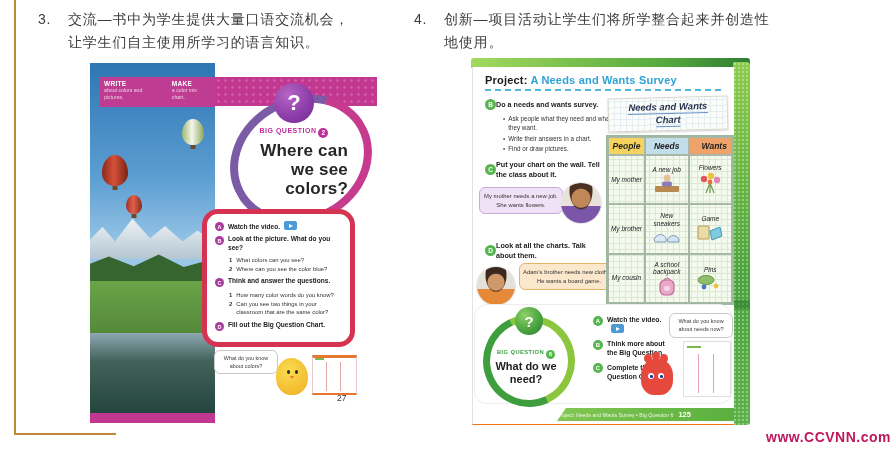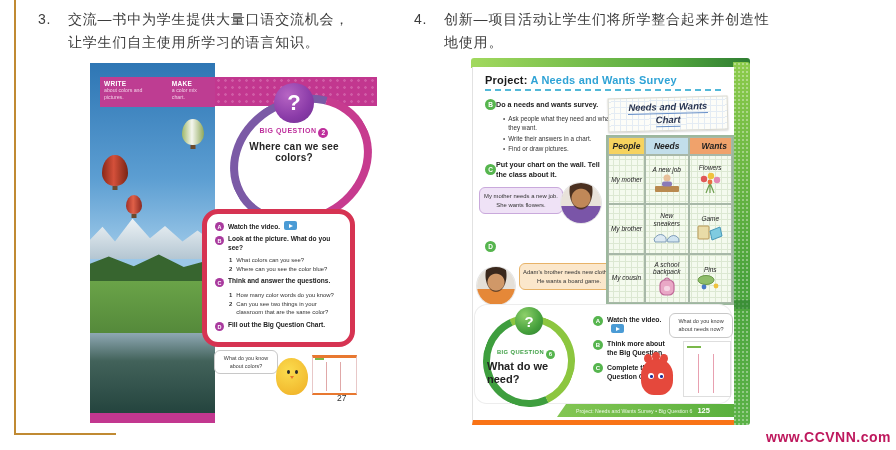--- a/index.html
+++ b/index.html
@@ -50,22 +50,22 @@
        border:8px solid #C73B8F;border-top-color:#7B5AA6;border-left-color:#7B5AA6;
        background:#fff;transform:rotate(-28deg);z-index:3;}
   .qball{position:absolute;display:flex;align-items:center;justify-content:center;border-radius:50%;
        color:#fff;font-weight:bold;z-index:4;}
   .qb-l{left:184px;top:20px;width:40px;height:40px;font-size:22px;
        background:radial-gradient(circle at 35% 30%,#B765C4,#8A3BA8 60%,#6E2E90);}
   .bq-label{position:absolute;left:134px;top:64px;width:140px;text-align:center;z-index:4;
        font-size:7px;font-weight:bold;color:#BE2E9C;letter-spacing:.5px;}
   .bq-num{display:inline-flex;width:10px;height:10px;border-radius:50%;background:#BE2E9C;color:#fff;
        align-items:center;justify-content:center;font-size:6.5px;vertical-align:-2px;margin-left:2px;}
-  .bq-q{position:absolute;left:150px;top:78px;width:108px;text-align:center;z-index:4;
-       font-size:10px;font-weight:800;color:#262626;line-height:1.12;letter-spacing:.2px;}
+  .bq-q{position:absolute;left:150px;top:78px;width:108px;text-align:right;z-index:4;
+       font-size:17px;font-weight:800;color:#262626;line-height:1.12;letter-spacing:.2px;}
 
   .task-box{position:absolute;left:112px;top:146px;width:153px;height:138px;background:#fff;
        border:5px solid #D63352;border-radius:16px;z-index:5;padding:7px 5px 4px 8px;box-sizing:border-box;}
   .trow{display:flex;align-items:flex-start;gap:4px;margin-bottom:4px;}
   .tletter{flex:0 0 9px;height:9px;border-radius:50%;background:#A93A9E;color:#fff;font-size:5.5px;
        font-weight:bold;display:flex;align-items:center;justify-content:center;margin-top:1px;}
   .ttext{font-size:6.6px;font-weight:bold;color:#222;line-height:1.3;}
   .tsubs{margin:1px 0 4px 14px;}
   .tsub{display:flex;gap:4px;font-size:5.9px;color:#333;line-height:1.45;}
   .tsub .sn{font-weight:bold;}
@@ -98,21 +98,21 @@
   .rp-top{position:absolute;left:3px;top:0;right:0;height:10px;border-radius:3px 3px 0 0;
        background:linear-gradient(90deg,#A2D95E,#55A83E 70%,#2E7D32);}
   .rp-right{position:absolute;right:0;top:4px;bottom:0;width:17px;border-radius:0 3px 3px 0;
        background:linear-gradient(180deg,#8CCB4B,#4AA33C 60%,#5BB247);
        background-image:radial-gradient(rgba(255,255,255,.35) .8px,transparent 1.2px),
                         linear-gradient(180deg,#8CCB4B,#4AA33C 60%,#5BB247);
        background-size:4px 4px,100% 100%;}
   .rp-right::after{content:"";position:absolute;left:0;top:238px;width:100%;height:9px;
        background:#2E7D32;opacity:.55;}
   .rp-body{position:absolute;left:4px;top:9px;right:16px;bottom:0;background:#fff;
-       border-left:1px solid #E2E2E2;border-bottom:5px solid #f97316;}
+       border-left:1px solid #E2E2E2;border-bottom:1px solid #f97316;}
 
   .rp-title{position:absolute;left:12px;top:7px;width:236px;border-bottom:2px dashed #52B8D8;
        padding-bottom:3px;font-size:11px;font-weight:bold;letter-spacing:.2px;}
   .rp-title .tp{color:#1A1A1A;} .rp-title .tt{color:#2FA3D6;}
 
   .step{position:absolute;display:flex;align-items:center;}
   .sletter{flex:0 0 11px;height:11px;border-radius:50%;background:#56B54E;color:#fff;font-size:6.5px;
        font-weight:bold;display:flex;align-items:center;justify-content:center;}
   .stext{font-size:7.2px;font-weight:bold;color:#222;line-height:1.35;}
   .stepB{left:12px;top:32px;width:130px;}
@@ -157,21 +157,21 @@
        border-radius:12px;box-shadow:0 0 0 1px #EDEDED;}
   .bq-ring-g{position:absolute;left:8px;top:10px;width:78px;height:78px;border-radius:50%;
        border:7px solid #8CC63F;border-bottom-color:#3E9E3E;border-left-color:#3E9E3E;background:#fff;
        transform:rotate(20deg);}
   .qb-r{left:40px;top:2px;width:28px;height:28px;font-size:15px;
        background:radial-gradient(circle at 35% 30%,#8ED06A,#46A13C 60%,#2E7D32);}
   .bq-label-g{position:absolute;left:8px;top:44px;width:86px;text-align:center;font-size:5.8px;
        font-weight:bold;color:#3FA045;letter-spacing:.4px;}
   .bq-num-g{display:inline-flex;width:9px;height:9px;border-radius:50%;background:#56B54E;color:#fff;
        align-items:center;justify-content:center;font-size:6px;vertical-align:-2px;margin-left:2px;}
-  .bq-q-g{position:absolute;left:12px;top:55px;width:78px;font-size:11px;
+  .bq-q-g{position:absolute;left:12px;top:55px;width:78px;text-align:center;font-size:11px;
        font-weight:800;color:#222;line-height:1.2;}
   .bq-tasks{position:absolute;left:118px;top:10px;width:72px;}
   .grow{display:flex;align-items:flex-start;gap:4px;margin-bottom:5px;}
   .gletter{flex:0 0 10px;height:10px;border-radius:50%;background:#56B54E;color:#fff;font-size:6px;
        font-weight:bold;display:flex;align-items:center;justify-content:center;margin-top:.5px;}
   .gtext{font-size:6.9px;font-weight:bold;color:#222;line-height:1.35;}
   .bub3{position:absolute;left:194px;top:8px;width:58px;font-size:5.5px;line-height:1.5;padding:3px 2px;}
   .mc-r{position:absolute;left:208px;top:36px;width:46px;height:54px;border:1px solid #DEDEDE;background:#fff;}
   .mc-r::before{content:"";position:absolute;left:14px;top:12px;bottom:3px;width:1px;background:#E8A0B0;
        box-shadow:15px 0 #E8A0B0;}
@@ -181,21 +181,21 @@
        border-radius:45% 45% 40% 40%;}
   .redpet .pbody::before{content:"";position:absolute;top:-5px;left:3px;width:8px;height:9px;
        background:#E5483C;border-radius:50%;box-shadow:8px -2px 0 #E5483C,16px 0 0 #E5483C;}
   .redpet .peye{position:absolute;width:6px;height:6px;background:#fff;border-radius:50%;top:22px;z-index:1;}
   .redpet .pe1{left:9px;} .redpet .pe2{left:19px;}
   .redpet .peye::after{content:"";position:absolute;left:2px;top:2px;width:2.5px;height:2.5px;
        background:#20309A;border-radius:50%;}
 
   .rp-footer{position:absolute;left:84px;right:0;bottom:3px;height:13px;
        background:linear-gradient(90deg,#83C653,#5AB03E);clip-path:polygon(9px 0,100% 0,100% 100%,0 100%);
-       display:flex;align-items:center;justify-content:center;padding-right:5px;gap:5px;box-sizing:border-box;}
+       display:flex;align-items:center;justify-content:flex-start;padding-right:5px;gap:5px;box-sizing:border-box;}
   .ftext{font-size:5.2px;color:#EAF6E2;}
   .fpage{font-size:7.5px;font-weight:bold;color:#fff;}
 
   .watermark{position:absolute;right:5px;top:429px;font-size:14px;font-weight:bold;color:#be185d;
        letter-spacing:.5px;}
 </style>
 </head>
 <body>
 
 <div class="canvas">
@@ -323,20 +323,21 @@
       <div class="step stepC">
         <span class="sletter">C</span>
         <span class="stext">Put your chart on the wall. Tell the class about it.</span>
       </div>
 
       <div class="bub1">My mother needs a new job. She wants flowers.</div>
       <div class="portrait girl"></div>
 
       <div class="step stepD">
         <span class="sletter">D</span>
+        <span class="stext">Look at all the charts. Talk about them.</span>
       </div>
       <div class="portrait boy"></div>
       <div class="bub2">Adam's brother needs new clothes. He wants a board game.</div>
 
       <div class="chart-card">
         <span class="cl">Needs and Wants</span>
         <span class="cl">Chart</span>
       </div>
 
       <div class="ntable">

